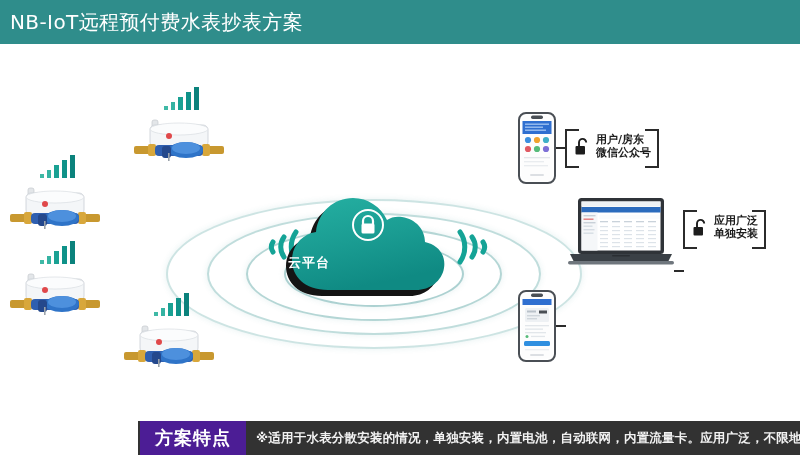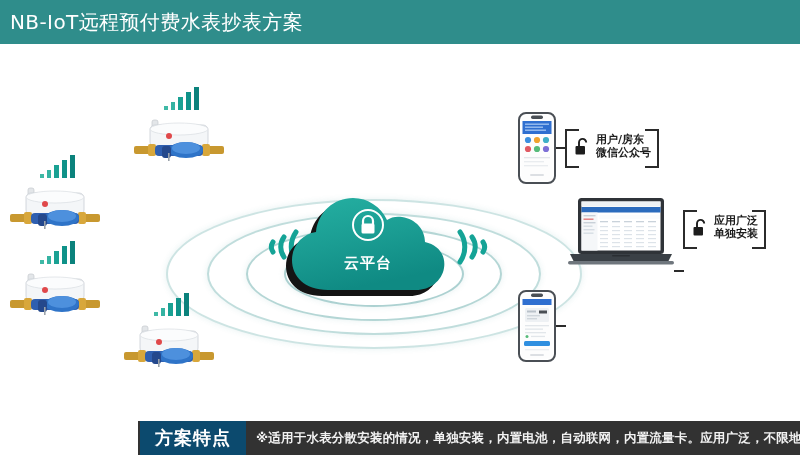--- a/index.html
+++ b/index.html
@@ -42,22 +42,22 @@
     position:absolute;left:50%;top:52%;transform:translate(-50%,-50%);
     width:130px;height:26px;border-radius:50%;
     background:radial-gradient(ellipse at center, rgba(60,60,60,.38) 0%, rgba(60,60,60,.12) 55%, rgba(255,255,255,0) 75%);
   }
 
   
   .cloud-wrap{position:absolute;left:288px;top:150px;width:160px;height:112px;}
   .cloud-shadow{position:absolute;left:-6px;top:6px;width:160px;height:104px;}
   .cloud-body{position:absolute;left:0;top:0;width:160px;height:104px;}
   .cloud-label{
-    position:absolute;left:0;top:60px;width:160px;text-align:center;
-    color:#fff;font-size:15px;font-weight:bold;letter-spacing:1px;
+    position:absolute;left:0;top:60px;width:160px;text-align:left;
+    color:#fff;font-size:13px;font-weight:bold;letter-spacing:1px;
     font-family:"DejaVu Sans","Liberation Sans",sans-serif;
   }
   .lock-badge{position:absolute;left:63px;top:14px;width:34px;height:34px;}
 
   
   .wifi{position:absolute;width:52px;height:62px;}
   .wifi-left{left:252px;top:172px;}
   .wifi-right{left:452px;top:172px;}
 
   
@@ -90,21 +90,21 @@
   
   .conn{position:absolute;background:#2b2b2b;}
 
   
   .bottombar{
     position:absolute;left:138px;top:421px;width:662px;height:34px;
     background:#323232;display:flex;align-items:center;
   }
   .feature-badge{
     position:absolute;left:140px;top:421px;width:106px;height:34px;
-    background:#0c4a6e;display:flex;align-items:center;justify-content:center;
+    background:#4c1d95;display:flex;align-items:center;justify-content:center;
     color:#ffffff;font-size:18px;font-weight:bold;letter-spacing:1px;
     font-family:"DejaVu Sans","Liberation Sans",sans-serif;
   }
   .feature-text{
     position:absolute;left:256px;top:421px;height:34px;
     display:flex;align-items:center;
     color:#f2f2f2;font-size:12.5px;font-weight:bold;letter-spacing:.2px;
     font-family:"DejaVu Sans","Liberation Sans",sans-serif;white-space:nowrap;
   }
 </style>

